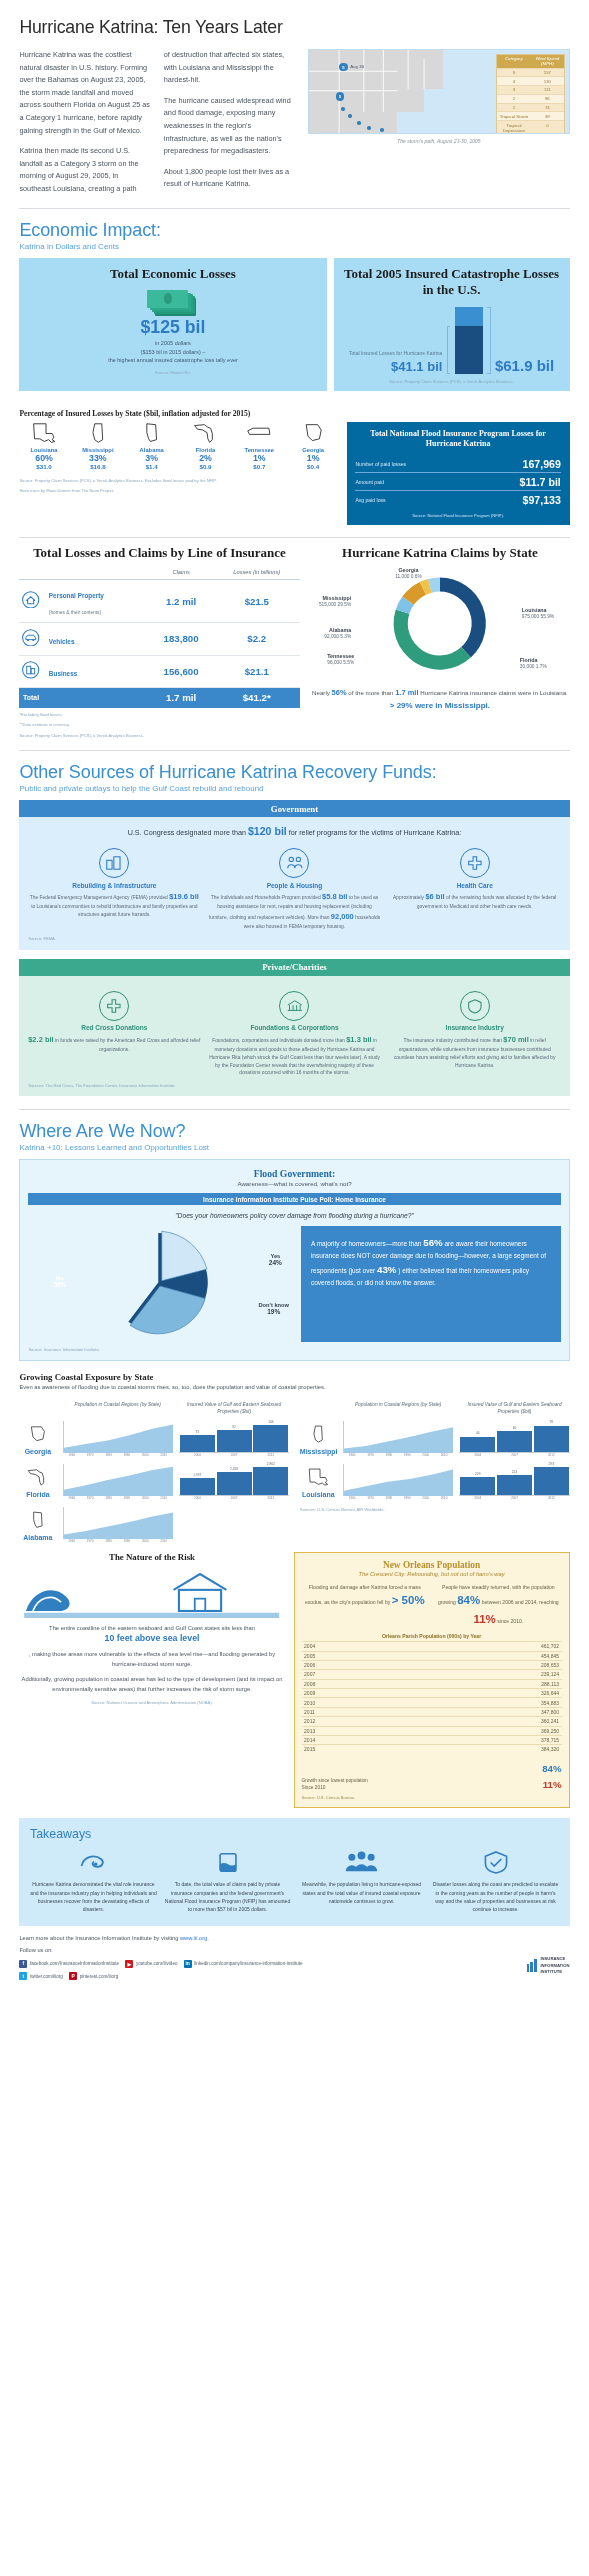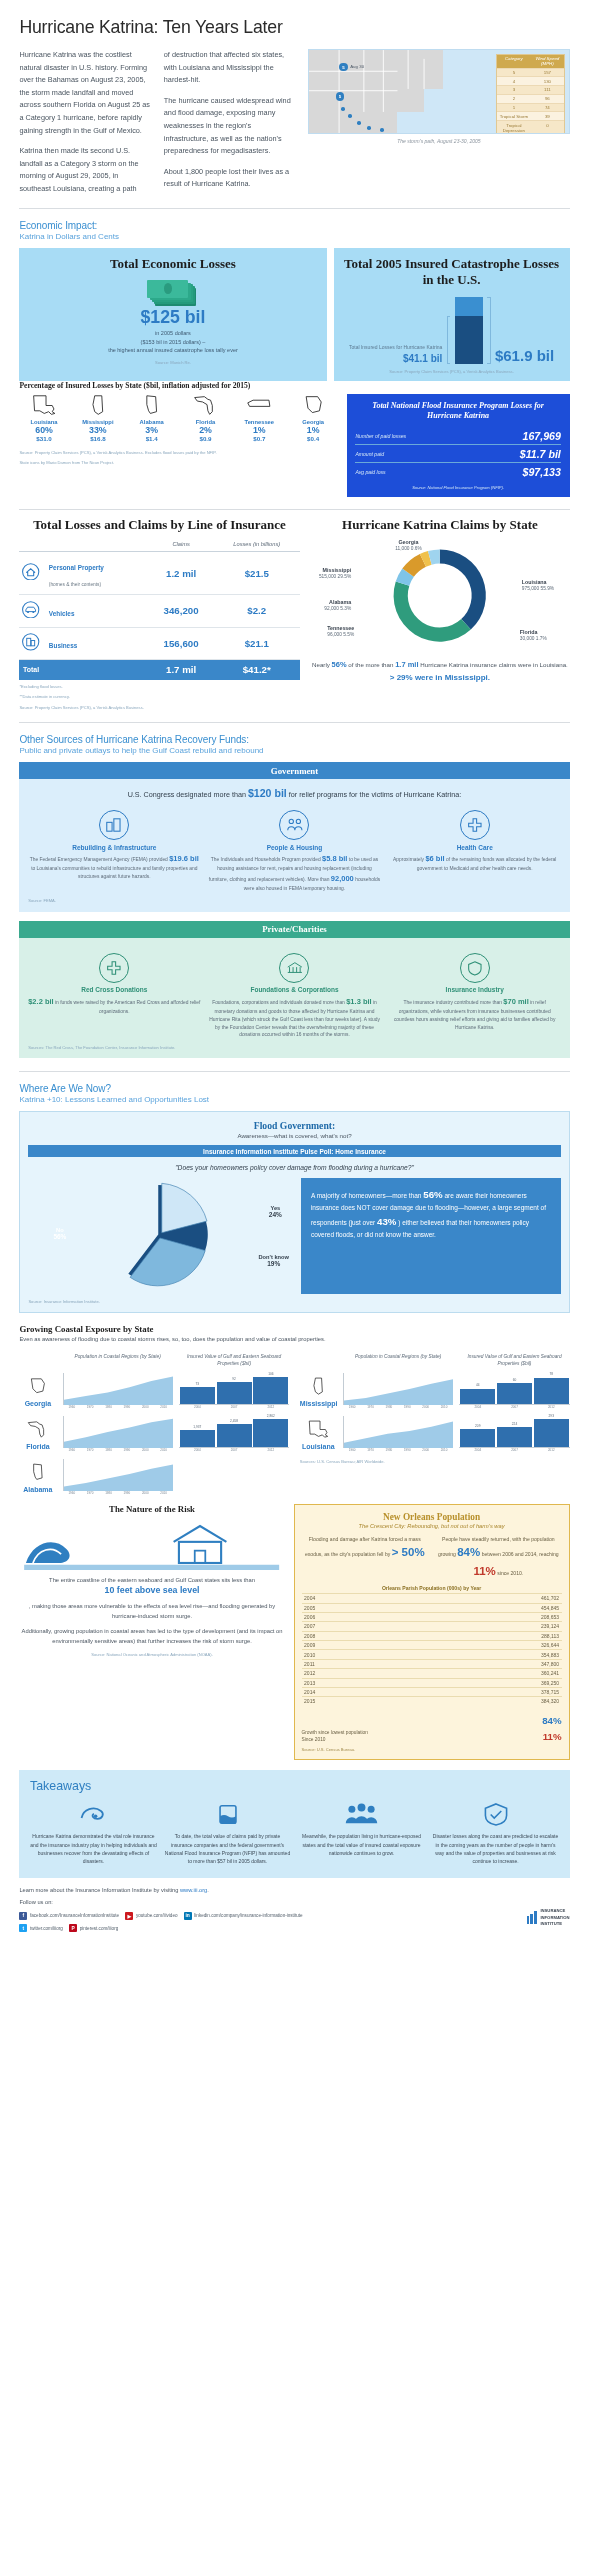--- a/index.html
+++ b/index.html
@@ -40,21 +40,21 @@
     background:#2f7fc1; color:#fff; font-size:4.4px; font-weight:bold;
     display:flex; align-items:center; justify-content:center;
   }
   .hurr-lbl { position:absolute; font-size:4.4px; color:#4c5866; }
   .storm-dot { position:absolute; width:3.5px; height:3.5px; border-radius:50%; background:#2f7fc1;}
 
   .rule { height:0.9px; background:#d9dde1; margin:12.4px 0 0 0; }
 
   
   .sec-h { margin-top:11.5px; }
-  .sec-h .t { font-size:10px; color:#3a8fd0; font-weight:400; letter-spacing:-0.1px;}
+  .sec-h .t { font-size:18px; color:#3a8fd0; font-weight:400; letter-spacing:-0.1px;}
   .sec-h .s { font-size:8px; color:#5ba3dc; margin-top:0.9px; }
 
   .panel-title {
     font-family:"Liberation Serif", serif; font-weight:bold; font-size:13px;
     color:#1d1d1d; text-align:center;
   }
 
   
   .econ-row { display:flex; gap:7px; margin-top:7px; }
   .econ-card { background:#a8dcf5; padding:8px 7px 6.2px; }
@@ -68,41 +68,41 @@
   .bill.s4{ left:2.6px; top:2.6px; background:#2ca98a;}
   .bill.s5{ left:0px; top:0px; background:#3bb99b;}
   .bill .oval { position:absolute; left:17px; top:3.5px; width:8px; height:10.6px; border-radius:50%; background:#2a9b7f;}
   .bignum { font-size:17.7px; font-weight:bold; color:#2d7bc4; text-align:center; line-height:1; }
   .subnote { font-size:5.5px; color:#3f5a72; text-align:center; line-height:1.55; margin-top:2.6px;}
   .src { font-size:4.1px; color:#8aa7bd; text-align:center; margin-top:5.3px; }
   .src.left { text-align:left; }
 
   .barviz { display:flex; align-items:flex-end; justify-content:center; gap:4.4px; margin:8.8px 0 3.5px; }
   .bl-lbl { text-align:right; font-size:5px; color:#5c7a92; line-height:1.4; }
-  .bl-val { font-size:10px; font-weight:bold; color:#2d7bc4; margin-top:1.8px;}
+  .bl-val { font-size:13px; font-weight:bold; color:#2d7bc4; margin-top:1.8px;}
   .brkt { width:3.5px; border:0.9px solid #7fb8dd; border-right:none; }
   .stackbar { width:28px; }
   .stackbar .top { height:19.4px; background:#3a8fd0; }
   .stackbar .bot { height:48px; background:#1a4e81; }
   .brkt-r { width:3.5px; border:0.9px solid #7fb8dd; border-left:none; height:67px;}
   .bigval { font-size:15px; font-weight:bold; color:#2d7bc4; }
 
   
   .statehead {
     font-family:"Liberation Serif",serif; font-weight:bold; font-size:7.6px;
-    color:#1d1d1d; margin-top:0;
+    color:#1d1d1d; margin-top:18px;
   }
   .state-area { display:flex; gap:8.8px; margin-top:4.4px; }
   .states { flex:1.55; display:flex; justify-content:space-between; }
   .state { text-align:center; width:15.5%; }
   .state svg { display:block; margin:0 auto 1.8px; }
   .state .nm { font-size:5.8px; font-weight:bold; color:#2d7bc4; }
   .state .pc { font-size:8.8px; font-weight:bold; color:#2d7bc4; line-height:1.15;}
   .state .dl { font-size:6.2px; font-weight:bold; color:#2d7bc4; }
-  .nfip { flex:1; background:#1d4ed8; color:#fff; padding:7px 8.8px;font-style:italic; }
+  .nfip { flex:1; background:#0369a1; color:#fff; padding:7px 8.8px; }
   .nfip .ttl { font-family:"Liberation Serif",serif; font-weight:bold; font-size:8px; text-align:center; line-height:1.3;}
   .nfip-row { display:flex; align-items:center; justify-content:space-between; border-top:0.9px solid #6aa9d9; padding:2.6px 0;}
   .nfip-row:first-of-type { border-top:none; }
   .nfip-row .k { font-size:5.1px; color:#d8eaf8; }
   .nfip-row .v { font-size:10.6px; font-weight:bold; }
 
   
   .claims-wrap { display:flex; gap:10.6px; margin-top:7px; }
   .claims-left { flex:1.08; }
   .claims-right { flex:1; }
@@ -446,21 +446,21 @@
                     <circle cx="11" cy="10" r="9.2" fill="none" stroke="#2d7bc4" stroke-width="1.2"></circle>
                     <path d="M5.5 12 h11 v-2 l-2-3 h-7 l-2 3 z" fill="none" stroke="#2d7bc4" stroke-width="1.1"></path>
                     <circle cx="8" cy="12.6" r="1.1" fill="#2d7bc4"></circle>
                     <circle cx="14" cy="12.6" r="1.1" fill="#2d7bc4"></circle>
                   </svg>
               </span>
               <span style="display:inline-block;vertical-align:middle">
                 <span class="linename">Vehicles</span>
               </span>
             </td>
-            <td class="tnum">346,200</td>
+            <td class="tnum">183,800</td>
             <td class="tnum">$2.2</td>
           </tr>
           <tr>
             <td>
               <span class="lineicon">
                 <svg width="19.4" height="17.7" viewBox="0 0 22 20">
                     <circle cx="11" cy="10" r="9.2" fill="none" stroke="#2d7bc4" stroke-width="1.2"></circle>
                     <rect x="6.5" y="6" width="4.5" height="8.5" fill="none" stroke="#2d7bc4" stroke-width="1.1"></rect>
                     <rect x="11.5" y="8.5" width="4" height="6" fill="none" stroke="#2d7bc4" stroke-width="1.1"></rect>
                   </svg>

